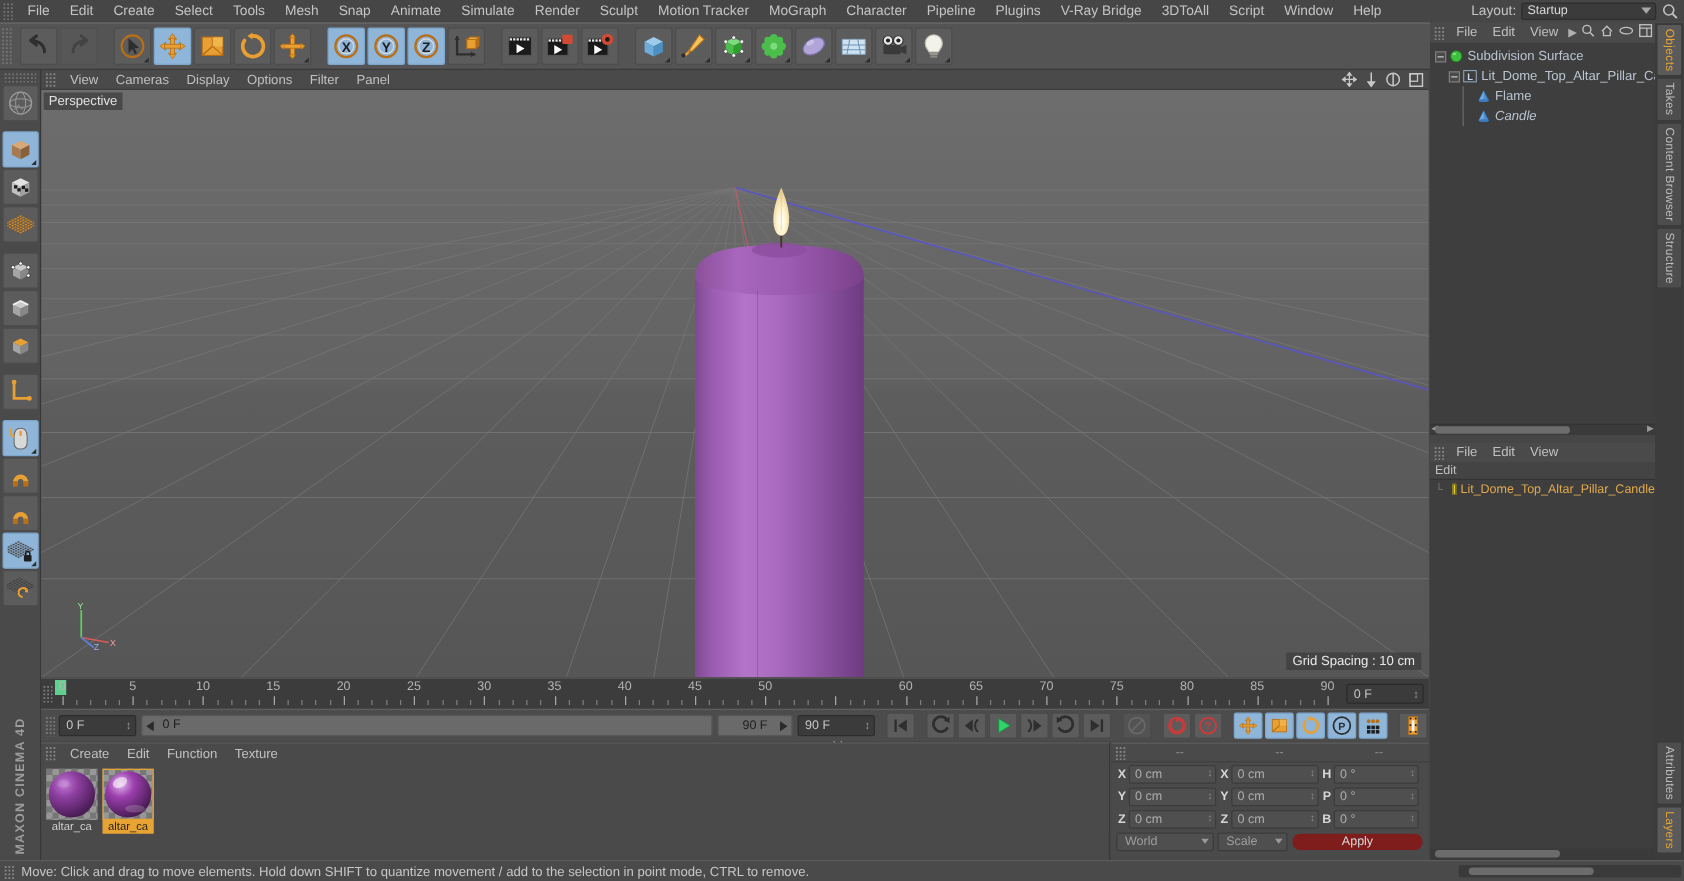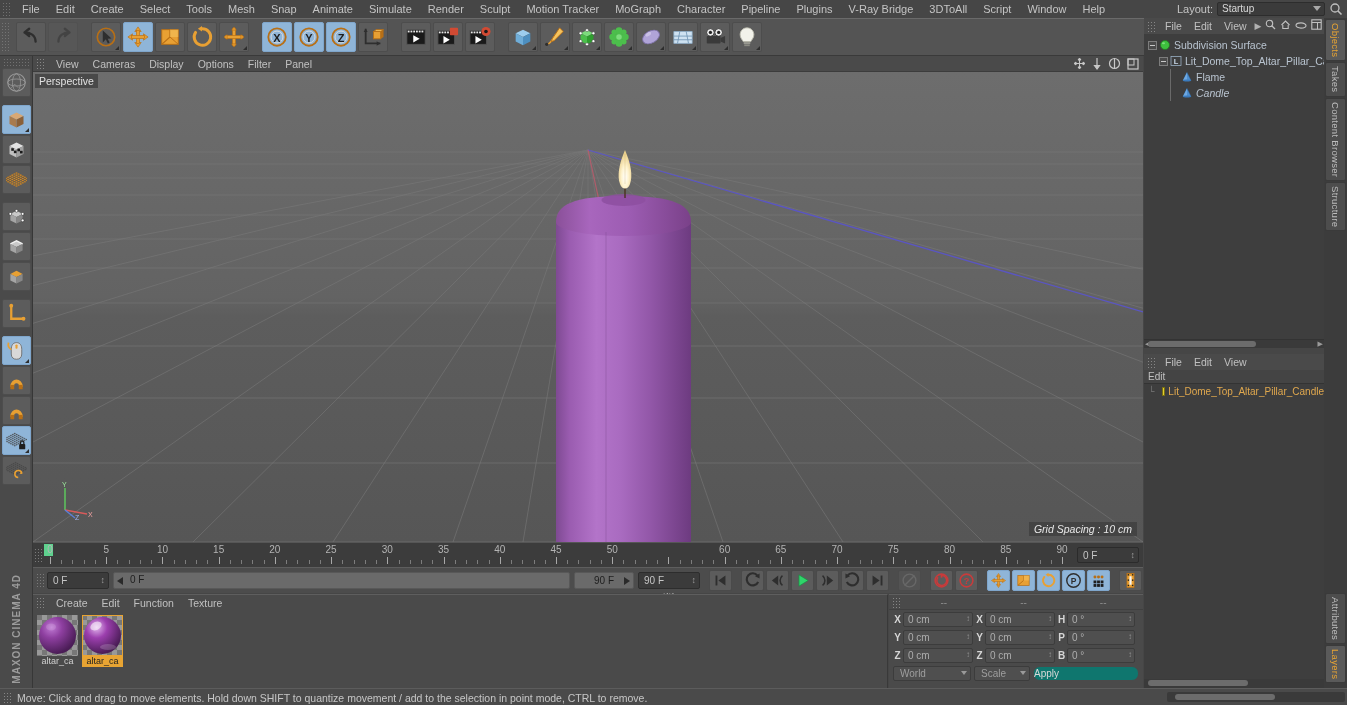--- a/index.html
+++ b/index.html
@@ -98,21 +98,21 @@
   .vp-canvas {
     position: relative; width: 1110px; height: 470px; overflow: hidden;
     background: #606060;
   }
   .vp-label {
     position: absolute; left: 2px; top: 2px; font-size: 10.5px; color: #e2e2e2;
     background: rgba(62,62,62,.75); padding: 1px 4px; z-index: 6;
   }
   .grid-info {
     position: absolute; right: 6px; bottom: 6px; font-size: 10.5px; color: #e8e8e8;
-    background: rgba(60,60,60,.7); padding: 1px 5px; z-index: 6; font-style: italic;
+    background: rgba(60,60,60,.7); padding: 1px 5px; z-index: 6;
   }
   .axis-gizmo { position: absolute; left: 24px; bottom: 22px; width: 40px; height: 40px; z-index: 6; }
 
   
   .timeline {
     position: absolute; left: 33px; top: 542px; width: 1110px; height: 25px;
     background: #3c3c3c; border-top: 1px solid #565656;
   }
   .tl-grip { position: absolute; left: 1px; top: 5px; width: 8px; height: 14px;
     background-image: radial-gradient(#7a7a7a 0.8px, transparent 0.9px); background-size: 3px 3px; }
@@ -205,22 +205,22 @@
   }
   .co-in .sp { position: absolute; right: 2px; top: 1px; font-size: 8px; color: #8e8e8e; line-height: 10px; }
   .co-foot { display: flex; align-items: center; gap: 3px; margin-top: 2px; padding: 0 4px; }
   .co-sel {
     height: 15px; background: #4f4f4f; border: 1px solid #3c3c3c; border-radius: 2px;
     font-size: 10px; color: #9e9e9e; line-height: 13px; padding-left: 6px; position: relative;
   }
   .co-sel .arw { position: absolute; right: 3px; top: 4px; width:0;height:0;
     border-left:3.5px solid transparent;border-right:3.5px solid transparent;border-top:4px solid #9a9a9a; }
   .co-apply {
-    flex: 1; height: 15px; background: #0f766e; border: 1px solid #4a4a4a; border-radius: 7px;
-    font-size: 10px; color: #d8d8d8; line-height: 13px; 
+    flex: 1; height: 15px; background: #7f1d1d; border: 1px solid #4a4a4a; border-radius: 7px;
+    font-size: 10px; color: #d8d8d8; line-height: 13px; text-align: center;
   }
 
   
   .right { position: absolute; left: 1144px; top: 18px; width: 180px; height: 670px; background: #464646; }
   .objmgr { position: absolute; left: 0; top: 0; width: 180px; height: 330px; background: #3e3e3e; }
   .om-menu { height: 16px; display: flex; align-items: center; background: #4a4a4a; position: relative; }
   .om-menu .grip2 { width: 9px; height: 11px; margin: 0 3px;
     background-image: radial-gradient(#868686 0.8px, transparent 0.9px); background-size: 3px 3px; }
   .om-menu .vm { padding: 0 6px; font-size: 10.5px; color: #c0c0c0; line-height: 16px; }
   .om-icons { position: absolute; right: 2px; top: 1px; display: flex; gap: 4px; align-items: center; }

